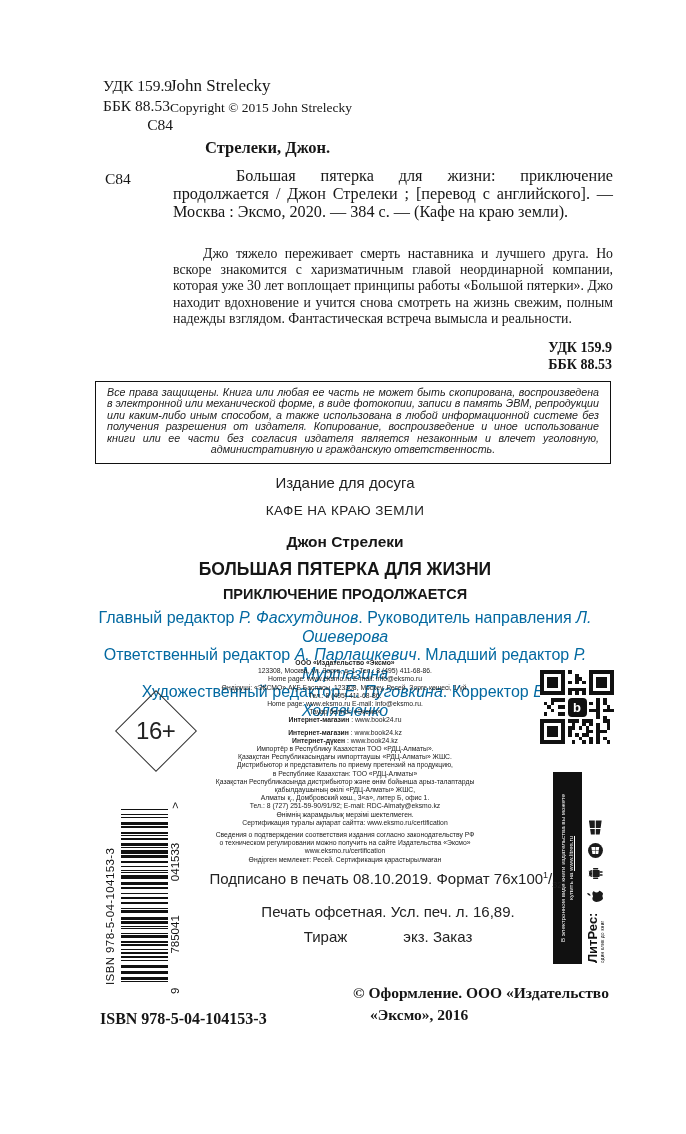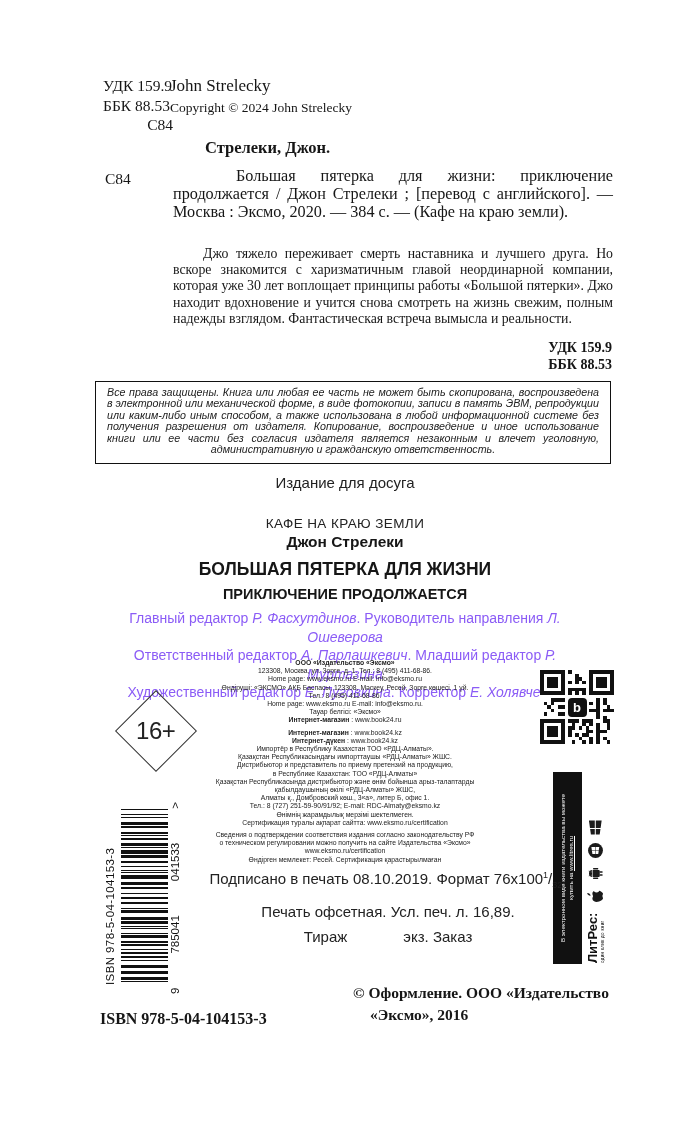--- a/index.html
+++ b/index.html
@@ -28,25 +28,25 @@
 
   .legal-box{left:95px;top:381px;width:516px;height:83px;border:1.4px solid #111;
              box-sizing:border-box;padding:5px 11px;}
   .legal-box p{margin:0;font-family:"Liberation Sans",sans-serif;font-style:italic;
                font-size:10.7px;line-height:11.4px;text-align:justify;text-align-last:center;color:#222;}
 
   
   .mid{left:98px;top:0;width:494px;height:1134px;pointer-events:none;}
   .mid > div{position:absolute;width:100%;text-align:center;font-family:"Liberation Sans",sans-serif;}
   .ed-type{top:474px;font-size:15px;color:#222;}
-  .ed-series{top:516px;font-size:13.5px;letter-spacing:.4px;color:#222;}
+  .ed-series{top:503px;font-size:13.5px;letter-spacing:.4px;color:#222;}
   .ed-author{top:533px;font-size:15.5px;font-weight:700;}
   .ed-title{top:559px;font-size:17.5px;font-weight:700;}
   .ed-subtitle{top:586px;font-size:14.5px;font-weight:700;}
-  .credits{top:609px;font-size:14px;line-height:18.6px;color:#8b5cf6;}
+  .credits{top:609px;font-size:16px;line-height:18.6px;color:#0369a1;}
   .imprint{top:659px;font-size:6.8px;line-height:8.2px;color:#222;}
   .imprint .line{white-space:nowrap;}
   .line .b{font-weight:700;}
   .line .i{font-style:italic;}
   .line sup{font-size:60%;vertical-align:super;}
   .line sub{font-size:60%;vertical-align:sub;}
   .gapspan{display:inline-block;}
 
   
   .age-wrap{left:127px;top:702px;width:58px;height:58px;}
@@ -103,21 +103,21 @@
 <div class="page">
 
   <div class="abs codes-top">
     <div>УДК 159.9</div>
     <div>ББК 88.53</div>
     <div class="c84">С84</div>
   </div>
 
   <div class="abs en-header">
     <div class="en1">John Strelecky</div>
-    <div class="en3">Copyright © 2024 John Strelecky</div>
+    <div class="en3">Copyright © 2015 John Strelecky</div>
   </div>
 
   <div class="abs author-entry">Стрелеки, Джон.</div>
   <div class="abs c84-side">С84</div>
   <p class="abs desc">Большая пятерка для жизни: приключение продолжается / Джон Стрелеки ; [перевод с английского]. — Москва : Эксмо, 2020. — 384 с. — (Кафе на краю земли).</p>
   <p class="abs annot">Джо тяжело переживает смерть наставника и лучшего друга. Но вскоре знакомится с харизматичным главой неординарной компании, которая уже 30 лет воплощает принципы работы «Большой пятерки». Джо находит вдохновение и учится снова смотреть на жизнь свежим, полным надежды взглядом. Фантастическая встреча вымысла и реальности.</p>
   <div class="abs udk-right">
     <div>УДК 159.9</div>
     <div>ББК 88.53</div>
   </div>

